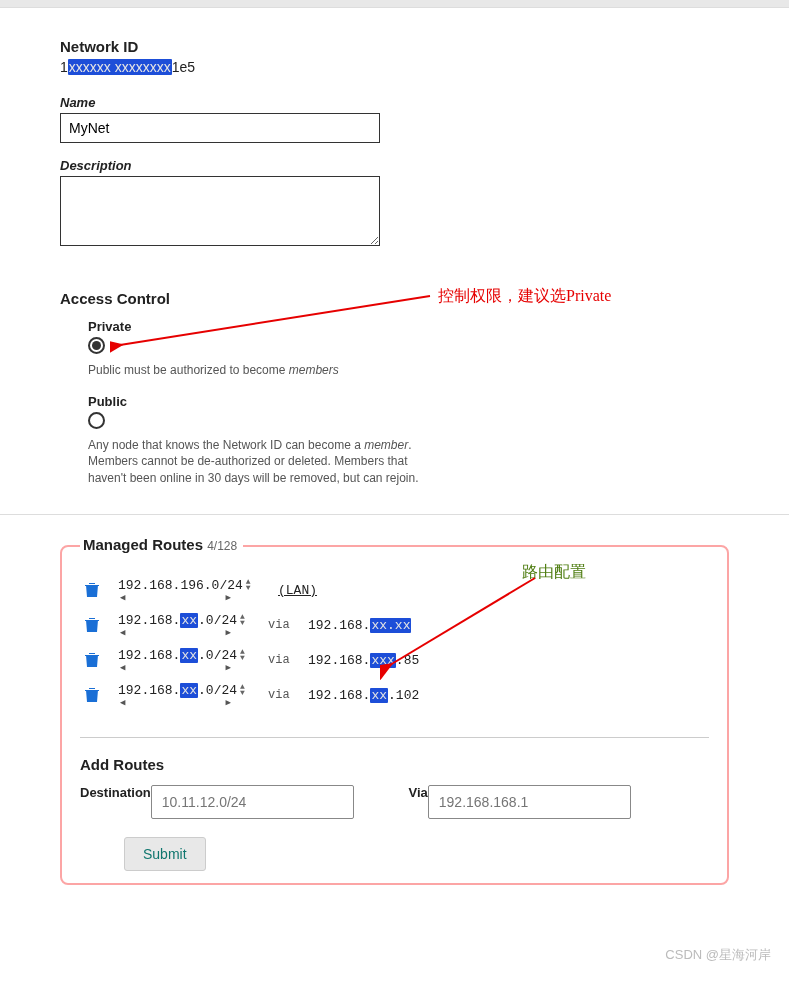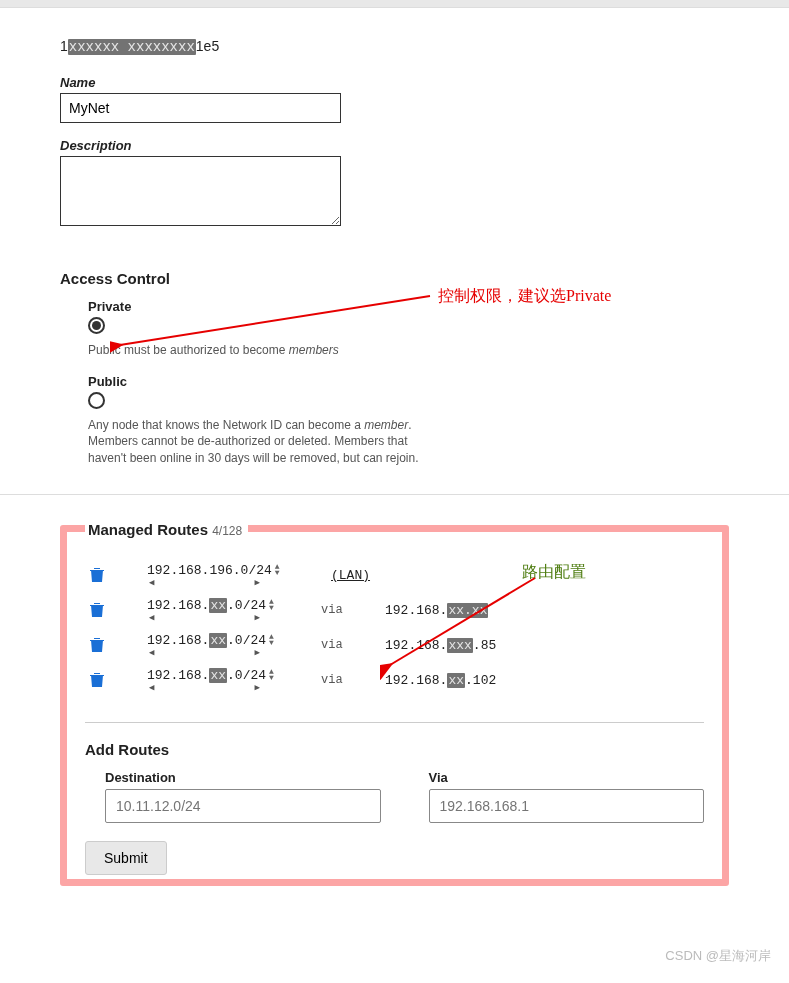--- a/index.html
+++ b/index.html
@@ -9,98 +9,99 @@
       width: 789px;
       position: relative;
       color: #222;
     }
     .top-bar { height: 8px; background: #e8e8e8; border-bottom: 1px solid #ddd; }
     .container { padding: 30px 60px 15px 60px; }
     .section-label { font-weight: 700; font-size: 15px; margin-bottom: 4px; }
     .value-row { font-size: 14px; color: #222; margin-bottom: 20px; }
     .field-label { font-weight: 700; font-size: 13px; margin-bottom: 3px; display: block; font-style: italic; }
     .text-input {
-      width: 281px; padding: 6px 8px; font-size: 14px;
+      width: 320px; padding: 6px 8px; font-size: 14px;
       border: 1px solid #333; background: #fff; margin-bottom: 15px;
     }
     textarea.text-input { height: 70px; resize: both; }
     .access-section { margin-top: 25px; position: relative; }
     .access-title { font-weight: 700; font-size: 15px; margin-bottom: 12px; }
     .radio-group { margin-bottom: 16px; margin-left: 28px; }
     .radio-label { font-weight: 700; font-size: 13px; display: block; margin-bottom: 3px; }
     .radio-circle {
       width: 17px; height: 17px; border-radius: 50%; border: 2px solid #333;
       display: inline-block; position: relative; cursor: pointer;
     }
     .radio-circle.selected::after {
       content: ""; position: absolute; width: 9px; height: 9px; background: #333;
       border-radius: 50%; top: 2px; left: 2px;
     }
     .help-text { font-size: 12px; color: #555; margin-top: 4px; max-width: 360px; line-height: 1.35; }
     .help-text em { font-style: italic; }
     .hr-full { border: none; border-top: 1px solid #ddd; margin: 28px 0 0 0; width: 789px; margin-left: -60px; }
     
     .routes-container {
-      border: 7px solid #fca5a5; border-radius: 3px; margin-top: 30px;
-      padding: 0 18px 4px 18px; position: relative;
+      border: 2px solid #fca5a5; border-radius: 8px; margin-top: 30px;
+      padding: 0 18px 12px 18px; position: relative;
     }
     .fieldset-legend {
       position: relative; top: -11px; background: #fff; padding: 0 6px 0 3px;
       font-weight: 700; font-size: 15px; display: inline-block;
     }
     .fieldset-legend .count { font-weight: 400; font-size: 12px; color: #666; }
     
     .route-table { margin-top: 8px; }
-    .route-row { display: flex; align-items: center; padding: 5px 0; font-family: "Courier New", monospace; font-size: 13px; gap: 24px; }
+    .route-row { display: flex; align-items: center; padding: 5px 0; font-family: "Courier New", monospace; font-size: 13px; }
     .del-btn {
       width: 16px; height: 18px; cursor: pointer; margin-right: 18px; margin-left: 4px;
       display: inline-flex; align-items: center; justify-content: center;
     }
     .del-btn svg { width: 14px; height: 16px; }
     .dest-cell { 
       width: 150px; display: flex; flex-direction: column; align-items: flex-start;
     }
     .dest-text-row { display: flex; align-items: center; }
     .dest-arrows-row { display: flex; width: 115px; justify-content: space-between; padding: 0 2px; margin-top: -1px;}
     .tri-left, .tri-right { font-size: 9px; color: #555; }
     .stepper { display: inline-flex; flex-direction: column; margin-left: 3px; line-height: 6px; font-size: 8px; color: #666;}
     .via-label { color: #555; font-family: "Courier New", monospace; font-size: 12px; margin-right: 10px; width: 30px;}
     .lan-label { font-family: "Courier New", monospace; font-size: 13px; margin-left: 10px; text-decoration: underline;}
     .via-val { font-family: "Courier New", monospace; font-size: 13px; }
-    .obscure { background: #737373; color: #e5e5e5; border-radius: 1px; padding: 0 1px; user-select: none; font-family: Liberation Mono, monospace;}
+    .obscure { background: #1d4ed8; color: #e5e5e5; border-radius: 1px; padding: 0 1px; user-select: none;}
     
     .routes-hr { border: none; border-top: 1px solid #ccc; margin: 24px 0 18px 0; }
     .add-routes-title { font-weight: 700; font-size: 15px; margin-bottom: 12px; }
     .add-row { display: flex; gap: 28px; }
-    .add-col { flex: 1; display: flex; flex-direction: column; margin-left: 20px; }
+    .add-col { flex: 1; display: flex; flex-direction: row; }
     .add-input {
       padding: 8px 10px; font-size: 14px; border: 1px solid #888; border-radius: 2px;
     }
     .add-col-label { font-weight: 700; font-size: 13px; margin-bottom: 4px; }
     .submit-btn {
-      margin-top: 18px; padding: 8px 18px; font-size: 14px; color: #000000;
-      background: #e8e8e8; border: 1px solid #ccc; border-radius: 3px; cursor: pointer;
+      margin-top: 18px; padding: 8px 18px; font-size: 14px; color: #0f766e;
+      background: #e8e8e8; border: 1px solid #ccc; border-radius: 3px; cursor: pointer; margin-left: 44px;
     }
     
     
     .anno-1 { position: absolute; left: 438px; top: 286px; color: #e60000; font-size: 16px; font-family: SimSun, "宋体", serif;}
     .anno-arrow-1 { position: absolute; pointer-events: none; }
     .anno-2 { position: absolute; left: 522px; top: 562px; color: #4d7c0f; font-size: 16px; font-family: SimSun, "宋体", serif;}
     .watermark {
       position: absolute; right: 18px; bottom: 6px; color: #bbb; font-size: 13px;
       font-family: SimSun, Arial, sans-serif;
     }
     .bottom-space { height: 70px; }
   </style>
 </head>
 <body>
 
 <div class="top-bar"></div>
 
 <div class="container">
+  <div class="section-label">Network ID</div>
   <div class="value-row">
     <span>1</span><span class="obscure">xxxxxx xxxxxxxx</span><span>1e5</span>
   </div>
 
   <label class="field-label">Name</label>
   <input class="text-input" type="text" value="MyNet" style="">
 
   <label class="field-label">Description</label>
   <textarea class="text-input" style=""></textarea>
 

